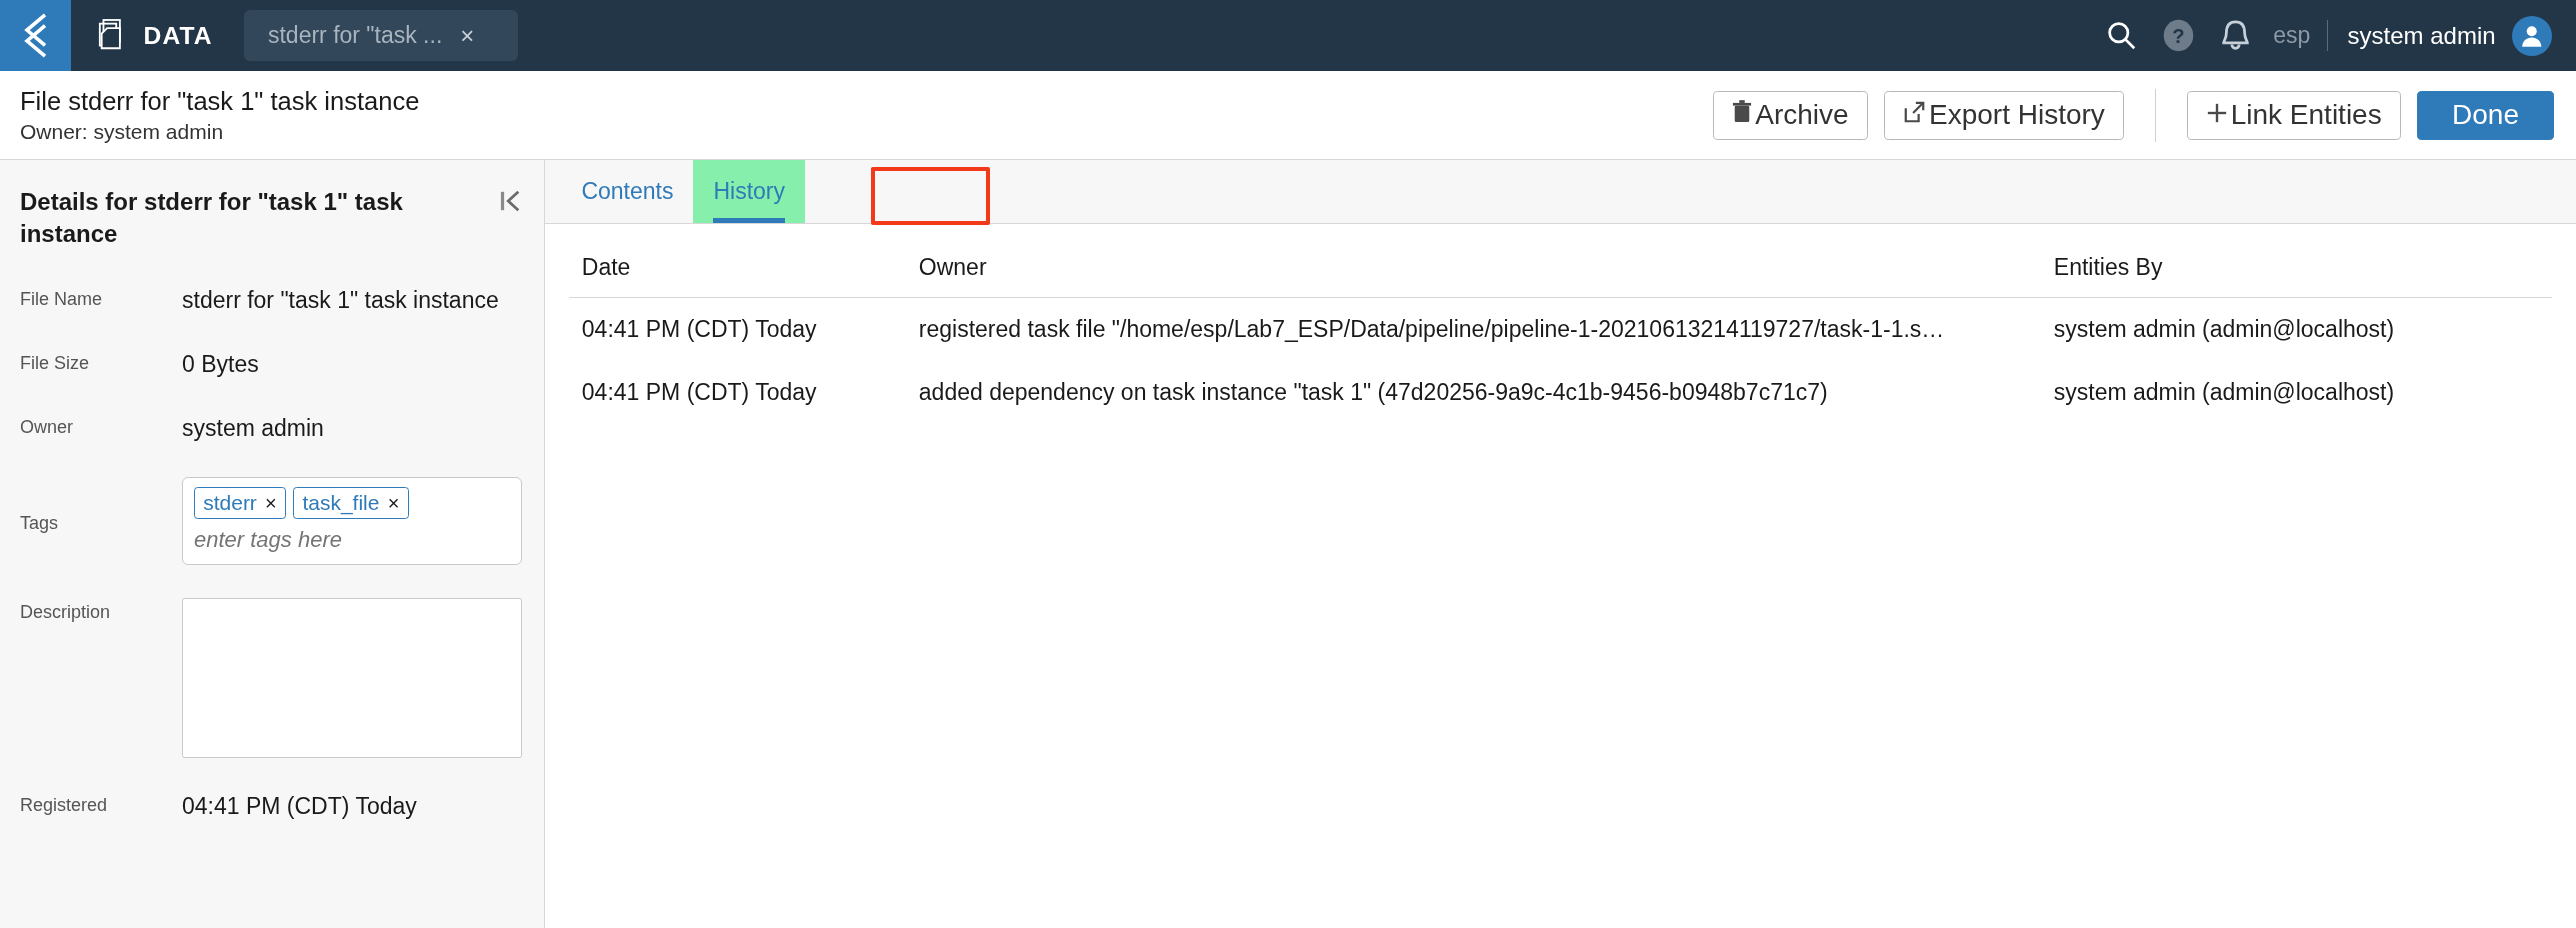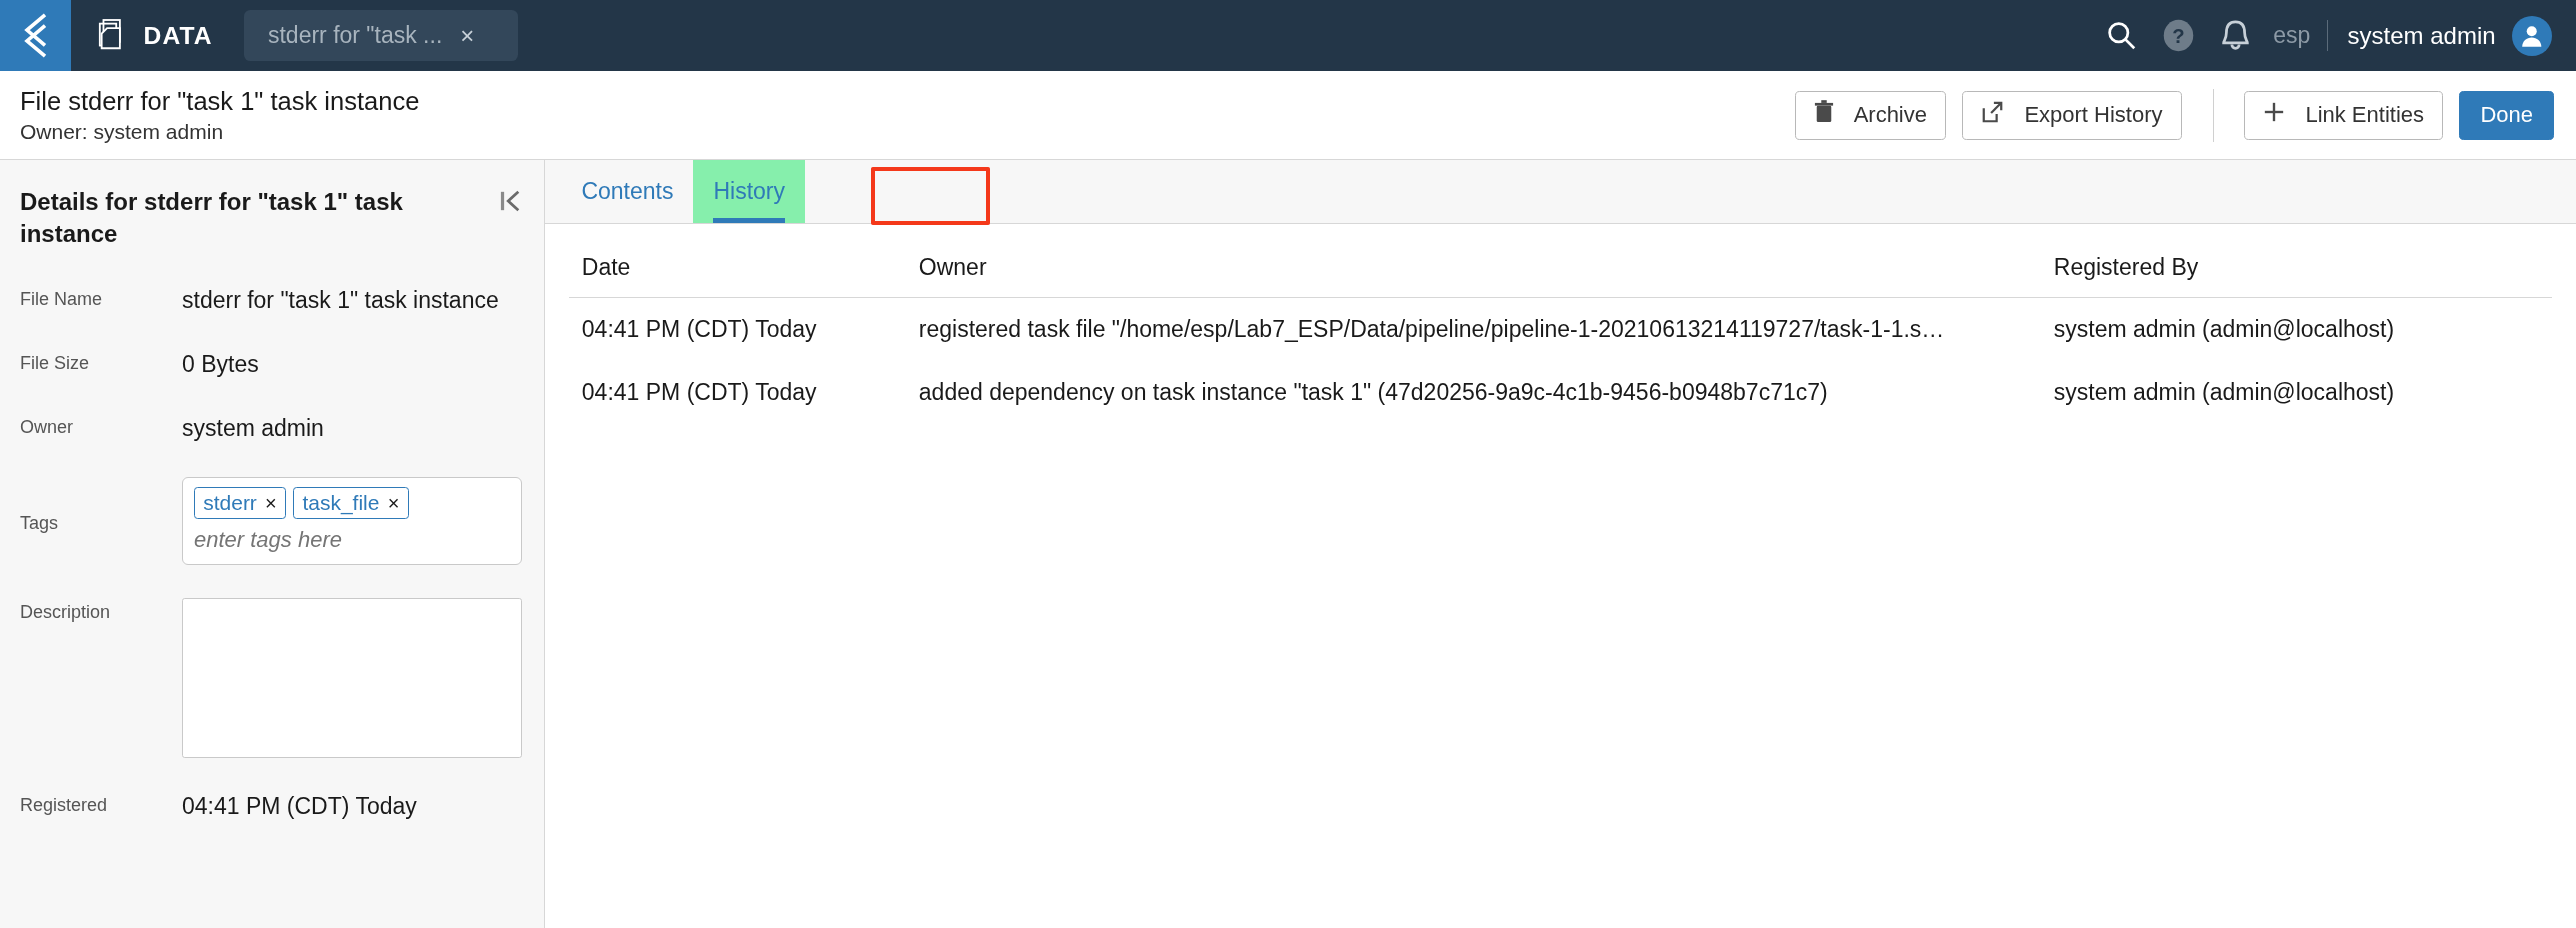--- a/index.html
+++ b/index.html
@@ -56,24 +56,24 @@
     border-bottom: 0.9px solid #d7d7d7;
     display: flex; align-items: center; padding: 0 22px 0 20px;
   }
   .pagehdr-titles { display: flex; flex-direction: column; justify-content: center; gap: 4.6px; }
   .pagehdr-title { font-size: 25.5px; color: #1a1a1a; line-height: 1.1; }
   .pagehdr-sub { font-size: 21px; color: #333333; line-height: 1.1; }
   .pagehdr-spacer { flex: 1 1 auto; }
   .btnrow { display: flex; align-items: center; gap: 16.4px; }
   .btn {
     height: 49px; border: 0.9px solid #b8b8b8; border-radius: 4.6px; background: #ffffff;
-    display: inline-flex; align-items: center; gap: 20px; padding: 0 18px;
-    font-size: 22px; color: #333333; cursor: pointer; white-space: nowrap;
-  }
-  .btn.primary { background: #2f7ab8; border-color: #2f7ab8; color: #ffffff; padding: 0 20px; }
+    display: inline-flex; align-items: center; gap: 3px; padding: 0 18px;
+    font-size: 28px; color: #333333; cursor: pointer; white-space: nowrap;
+  }
+  .btn.primary { background: #2f7ab8; border-color: #2f7ab8; color: #ffffff; padding: 0 34px; }
   .btn-sep { width: 0.9px; height: 53px; background: #d0d0d0; margin: 0 14.6px; }
 
   
   .body { flex: 1 1 auto; display: flex; min-height: 0; }
 
   
   .sidebar {
     width: 545px; flex: 0 0 545px; background: #f7f7f7;
     border-right: 0.9px solid #d7d7d7; padding: 25.5px 22px 0 20px; overflow: hidden;
     position: relative;
@@ -326,21 +326,21 @@
         </div>
         <div class="tab-highlight" style="left:326px; top:7.3px; width:119px; height:58px;"></div>
       </div>
 
       <div class="tablewrap">
         <table class="hist">
           <thead>
             <tr>
               <th class="col-date">Date</th>
               <th class="col-action">Owner</th>
-              <th class="col-by">Registered By</th>
+              <th class="col-by">Entities By</th>
             </tr>
           </thead>
           <tbody>
             <tr>
               <td class="col-date">04:41 PM (CDT) Today</td>
               <td class="col-action">registered task file "/home/esp/Lab7_ESP/Data/pipeline/pipeline-1-20210613214119727/task-1-1.s…</td>
               <td class="col-by">system admin (admin@localhost)</td>
             </tr>
             <tr>
               <td class="col-date">04:41 PM (CDT) Today</td>

